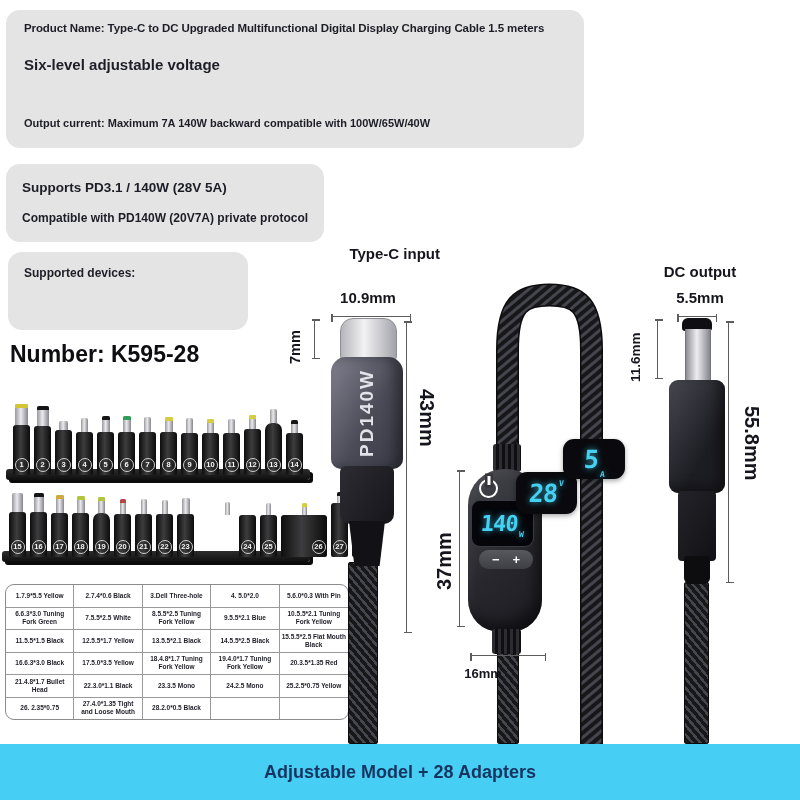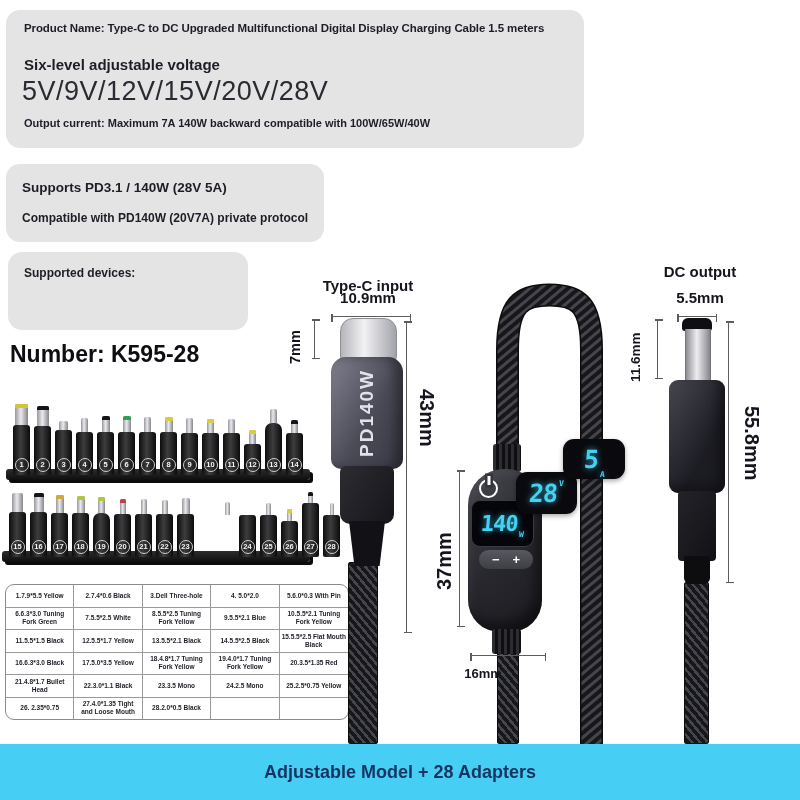--- a/index.html
+++ b/index.html
@@ -93,21 +93,20 @@
   .footer{position:absolute;left:0;top:744px;width:800px;height:56px;display:flex;align-items:center;justify-content:center;font-size:18px;font-weight:700;}
 </style>
 </head>
 <body>
 
 <div class="stage">
 
   <div class="grayblock" style="left: 6px; top: 10px; width: 578px; height: 138px; background: rgb(228, 228, 229);"></div>
   <div class="abs t-pn nowrap">Product Name: Type-C to DC Upgraded Multifunctional Digital Display Charging Cable 1.5 meters</div>
   <div class="abs t-sub">Six-level adjustable voltage</div>
-  <div class="abs t-volt nowrap">5V/9V/12V/15V/20V/28V</div>
   <div class="abs t-out nowrap">Output current: Maximum 7A 140W backward compatible with 100W/65W/40W</div>
 
   <div class="grayblock" style="left: 6px; top: 164px; width: 318px; height: 78px; background: rgb(228, 228, 229);"></div>
   <div class="abs t-pd1 nowrap">Supports PD3.1 / 140W (28V 5A)</div>
   <div class="abs t-pd2 nowrap">Compatible with PD140W (20V7A) private protocol</div>
 
   <div class="grayblock" style="left: 8px; top: 252px; width: 240px; height: 78px; background: rgb(228, 228, 229);"></div>
   <div class="abs t-dev-title">Supported devices:</div>
 
   <div class="abs t-model">Number: K595-28</div>
@@ -190,21 +189,21 @@
         <div class="adapter">
           <div class="tip" style="width: 7px; height: 14px;"></div>
           <div class="abody" style="height: 42px;">
             <span class="anum">11</span>
           </div>
         </div>
         <div class="adapter">
           <div class="tip" style="width: 7px; height: 14px;">
             <div class="cap" style="background: rgb(214, 207, 59);"></div>
           </div>
-          <div class="abody" style="height: 31px;">
+          <div class="abody" style="height: 46px;">
             <span class="anum">12</span>
           </div>
         </div>
         <div class="adapter">
           <div class="tip" style="width: 7px; height: 14px;"></div>
           <div class="abody" style="height: 52px; border-radius: 7px;">
             <span class="anum">13</span>
           </div>
         </div>
         <div class="adapter">
@@ -294,21 +293,21 @@
         <div class="adapter">
           <div class="tip" style="width: 5px; height: 12px;"></div>
           <div class="abody" style="height: 42px;">
             <span class="anum">25</span>
           </div>
         </div>
         <div class="adapter">
           <div class="tip" style="width: 5px; height: 12px;">
             <div class="cap" style="background: rgb(214, 207, 59);"></div>
           </div>
-          <div class="abody" style="height: 36px;">
+          <div class="abody" style="height: 42px; padding-left: 29px;">
             <span class="anum">26</span>
           </div>
         </div>
         <div class="adapter">
           <div class="tip" style="width: 5px; height: 11px;">
             <div class="cap" style="background: rgb(21, 21, 21);"></div>
           </div>
           <div class="abody" style="height: 54px;">
             <span class="anum">27</span>
           </div>
@@ -363,21 +362,21 @@
       </pattern>
     </defs>
     <path d="M507.5,470 L507.5,350 C507.5,304 521,295 549.5,295 C578,295 591.5,304 591.5,350 L591.5,744" fill="none" stroke="#0c0c0c" stroke-width="23"></path>
     <path d="M507.5,470 L507.5,350 C507.5,304 521,295 549.5,295 C578,295 591.5,304 591.5,350 L591.5,744" fill="none" stroke="url(#braidp)" stroke-width="20"></path>
   </svg>
 
   <div class="abs braid tc-cable"></div>
   <div class="abs braid dc-cable"></div>
   <div class="abs braid cu-cable"></div>
 
-  <div class="abs mlabel" style="left:296px;top:277px;width:144px;text-align:center;font-size:15px;">Type-C input</div>
+  <div class="abs mlabel" style="left:296px;top:245px;width:144px;text-align:right;font-size:15px;">Type-C input</div>
   <div class="abs mlabel" style="left:296px;top:289px;width:144px;text-align:center;font-size:15px;">10.9mm</div>
   <div class="hmeas" style="left:331px;top:316px;width:80px;"></div>
   <div class="abs tc-tip"></div>
   <div class="abs tc-body">
     <div class="tc-print vtext-up">PD140W</div>
   </div>
   <div class="abs tc-tail"></div>
   <div class="abs tc-neck"></div>
   <div class="abs mlabel vtext-up" style="left:287px;top:318px;height:46px;font-size:14.5px;">7mm</div>
   <div class="vmeas" style="left:314px;top:319px;height:40px;"></div>

